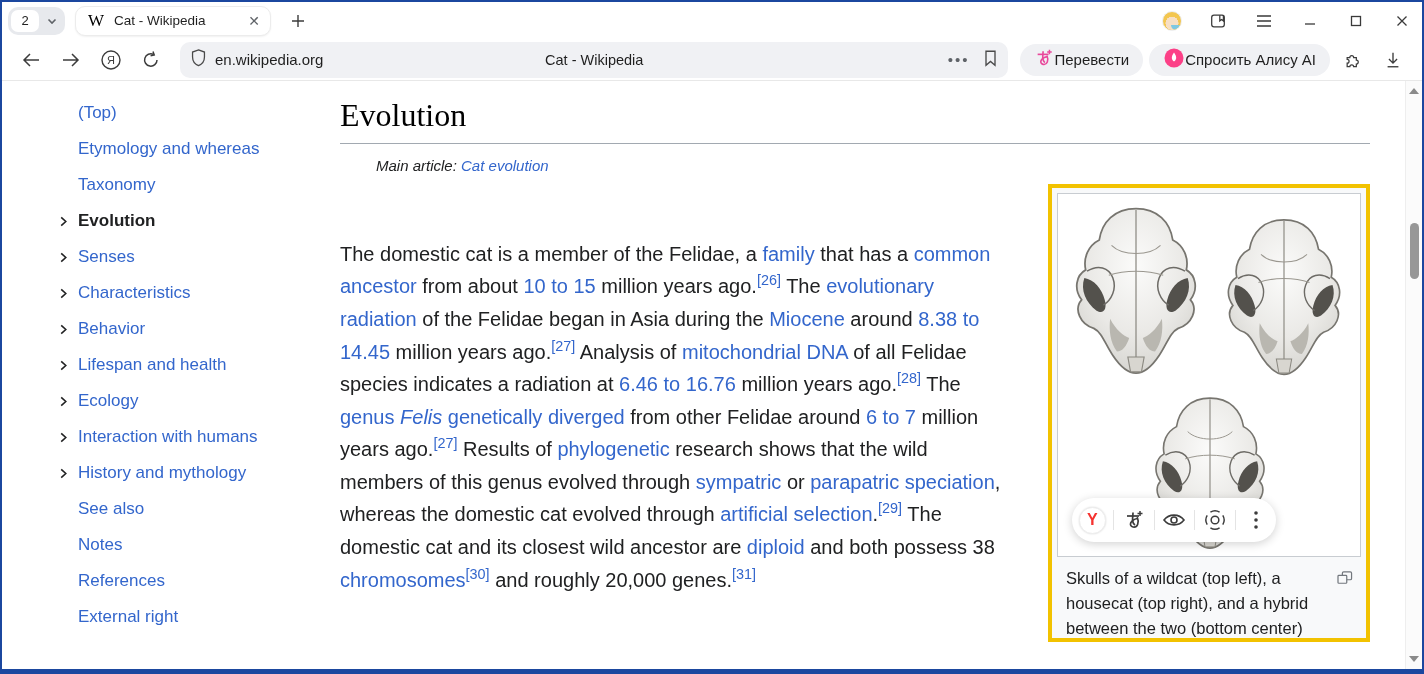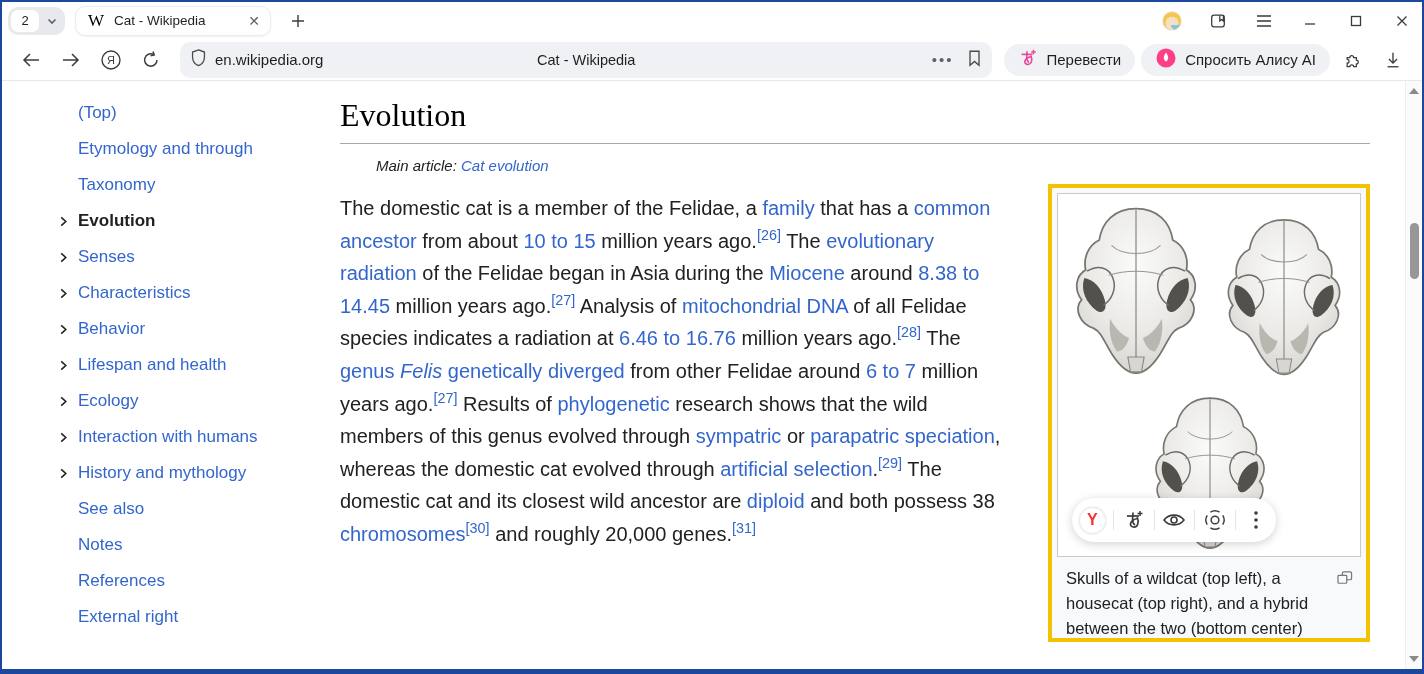--- a/index.html
+++ b/index.html
@@ -28,36 +28,36 @@
   .avatar::after{ content:""; position:absolute; left:8px; top:13px; width:10px; height:5px; border-radius:0 0 6px 6px; background:#7ec8e3; }
 
   
   .toolbar { height:42px; display:flex; align-items:center; padding:0 12px; gap:6px; background:#fff; border-bottom:1px solid #e8e8e8; flex:0 0 auto; }
   .navbtn { width:34px; height:32px; display:flex; align-items:center; justify-content:center; color:#3c3c3c; font-size:19px; border-radius:8px; }
   .omnibox { flex:1; height:36px; background:#f0f1f4; border-radius:10px; display:flex; align-items:center; padding:0 10px; position:relative; margin:0 6px; }
   .omni-url { font-size:15px; color:#1f1f1f; margin-left:8px; }
   .omni-title { position:absolute; left:0; right:0; text-align:center; font-size:14.5px; color:#1f1f1f; pointer-events:none; }
   .omni-right { margin-left:auto; display:flex; align-items:center; gap:14px; color:#4a4a4a; }
   .dots3 { letter-spacing:2px; font-size:15px; color:#5f6368; }
-  .chipbtn { height:32px; border-radius:16px; background:#f0f1f4; display:flex; align-items:center; gap:8px; padding:0 14px; font-size:15px; color:#1f1f1f; white-space:nowrap; }
+  .chipbtn { height:32px; border-radius:16px; background:#f0f1f4; display:flex; align-items:center; padding:0 14px; font-size:15px; color:#1f1f1f; white-space:nowrap; }
   .tool-ico { width:34px; height:32px; display:flex; align-items:center; justify-content:center; color:#3c3c3c; }
 
   
   .page { flex:1; position:relative; background:#fff; display:flex; overflow:hidden;gap:8px; }
   .toc { width:330px; flex:0 0 auto; padding:14px 0 0 56px; }
   .toc-item { display:flex; align-items:center; height:36px; font-size:17px; color:#3366cc; cursor:pointer; }
   .toc-item .chev { width:20px; display:flex; align-items:center; justify-content:flex-start; }
   .toc-item.active .lbl { color:#202122; font-weight:bold; }
 
   .main { flex:1; padding:0 52px 0 0; min-width:0; }
   .h1 { font-family:"Liberation Serif", serif; font-size:32px; font-weight:400; color:#000; margin-top:16px; }
   .rule { border-bottom:1px solid #a2a9b1; margin-top:9px; }
   .hatnote { font-style:italic; font-size:15px; color:#202122; margin:13px 0 0 36px; }
   .wlink { color:#3366cc; text-decoration:none; cursor:pointer; }
-  .content-row { display:flex; margin-top:10px; }
+  .content-row { display:flex; margin-top:10px;align-items:center; }
   .text-col { width:672px; flex:0 0 auto; }
   .text-col p { font-size:20px; line-height:32.6px; color:#202122; margin-top:8px; }
   sup.ref { font-size:0.72em; line-height:0; vertical-align:super; }
 
   
   figure.thumb { margin-left:auto; width:322px; flex:0 0 auto; border:4px solid #f2c200; background:#f8f9fa; padding:5px; margin-top:0px; height:458px; }
   .img-wrap { background:#fff; border:1px solid #c8ccd1; height:364px; position:relative; overflow:hidden; }
   .img-wrap svg.skulls { display:block; }
   .hover-pill { position:absolute; left:14px; bottom:14px; width:204px; height:44px; background:#fff; border-radius:22px; box-shadow:0 2px 10px rgba(0,0,0,.18); display:flex; align-items:center; justify-content:space-evenly; }
   .hover-pill .sep { width:1px; height:20px; background:#e4e4e4; }
@@ -209,21 +209,21 @@
   <div class="page">
 
     <nav class="toc">
       <div>
           <div class="toc-item">
             <span class="chev"></span>
             <span class="lbl">(Top)</span>
           </div>
           <div class="toc-item">
             <span class="chev"></span>
-            <span class="lbl">Etymology and through</span>
+            <span class="lbl">Etymology and whereas</span>
           </div>
           <div class="toc-item">
             <span class="chev"></span>
             <span class="lbl">Taxonomy</span>
           </div>
           <div class="toc-item active">
             <span class="chev">
               <svg viewBox="0 0 12 12" width="11" height="11">
                 <path d="M3.5 1.5 L8.5 6 L3.5 10.5" fill="none" stroke="#202122" stroke-width="1.7"></path>
               </svg>

